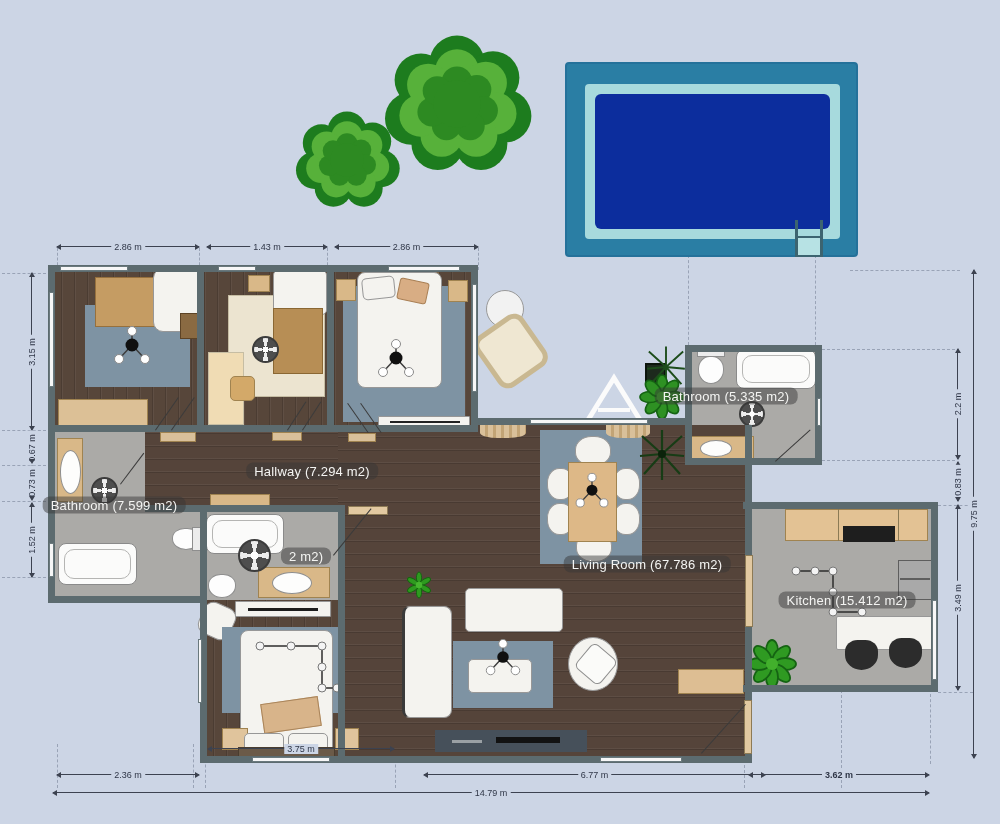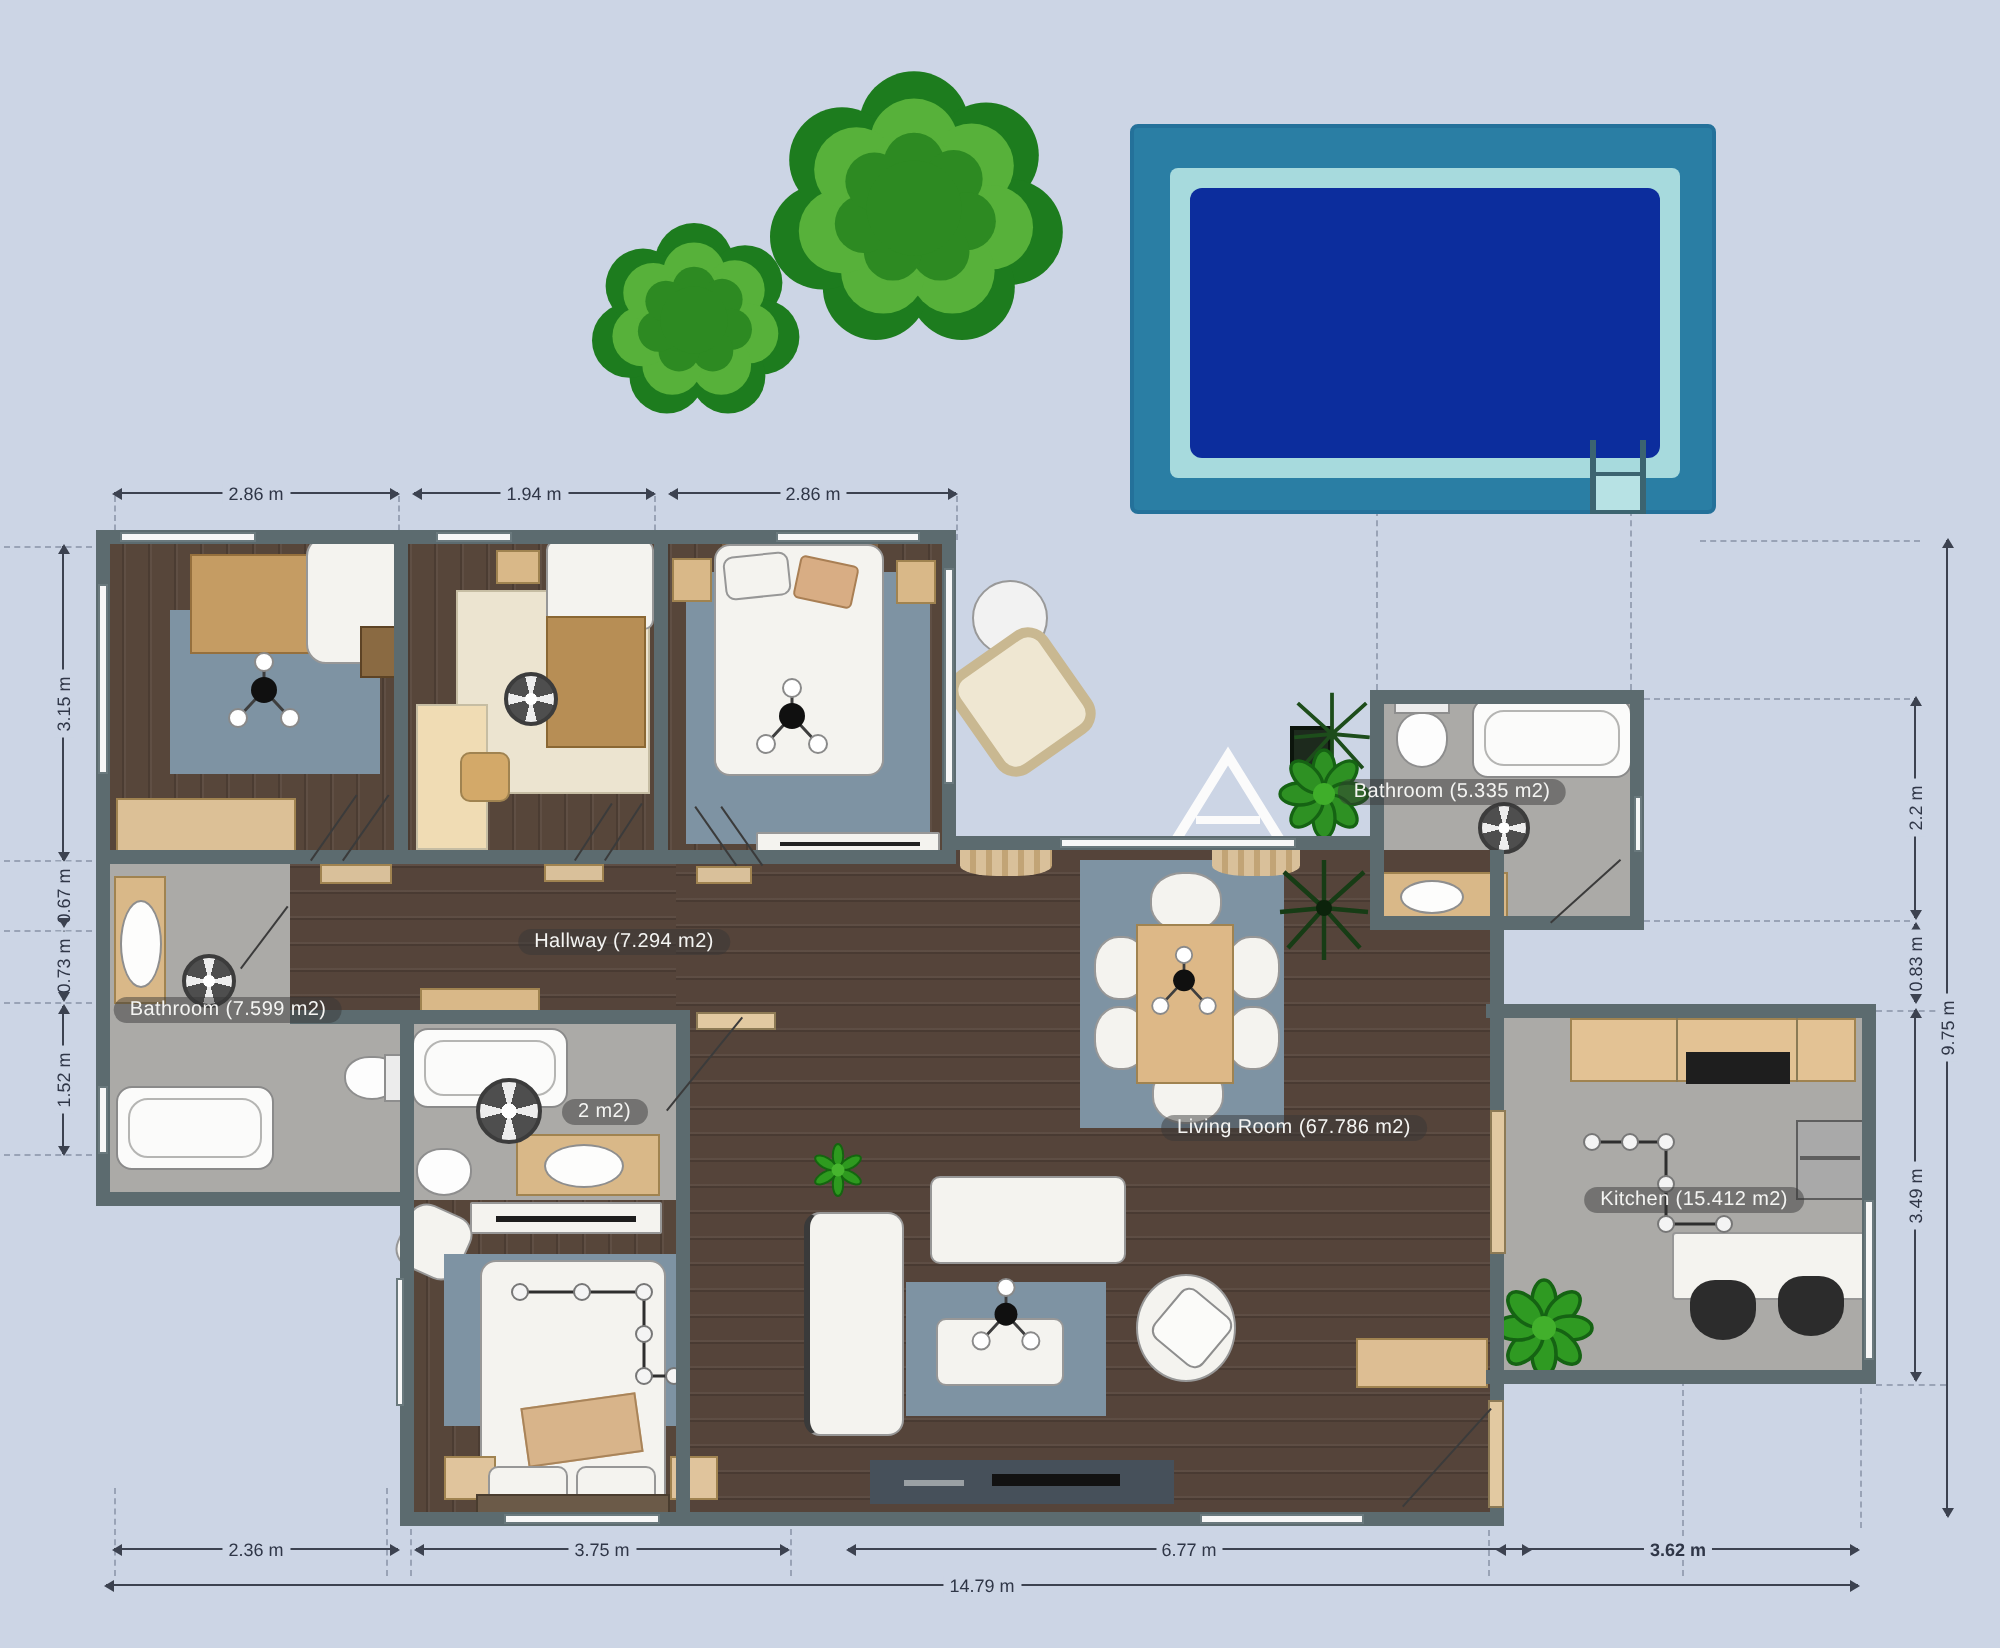--- a/index.html
+++ b/index.html
@@ -25,21 +25,21 @@
   .dark{background:#46505a;z-index:3;}
   .fan{border-radius:50%;border:2px solid #3c3c3c;z-index:4;
        background:radial-gradient(circle at 50% 50%, #fff 0 18%, transparent 19%),
        conic-gradient(from 15deg,#4e4e4e 0 60deg,#ededed 60deg 90deg,#4e4e4e 90deg 150deg,#ededed 150deg 180deg,#4e4e4e 180deg 240deg,#ededed 240deg 270deg,#4e4e4e 270deg 330deg,#ededed 330deg 360deg);}
   .toilet{background:#fdfdfd;border:1.5px solid #8e8e8e;border-radius:45% 45% 50% 50%;z-index:4;}
   .tub{background:#fbfbfa;border:1.5px solid #8a8a8a;border-radius:8px;z-index:3;}
   .tub:after{content:"";position:absolute;left:5px;top:5px;right:5px;bottom:5px;border:1px solid #b5b5b3;border-radius:10px;}
   .sink{background:#fdfdfc;border:1.5px solid #8e8e8e;border-radius:50%;z-index:4;}
   svg.icon{overflow:visible;z-index:4;}
   
-  .room-label{z-index:8;font-size:10px;color:#f4f4f2;white-space:nowrap;background:rgba(55,55,55,.48);
+  .room-label{z-index:8;font-size:13px;color:#f4f4f2;white-space:nowrap;background:rgba(55,55,55,.48);
       padding:1px 8px;border-radius:7px;transform:translate(-50%,-50%);letter-spacing:.2px;}
   .room-label.left{transform:translate(0,-50%);}
   .dim{z-index:8;}
   .dim .ln{position:absolute;background:#3c4250;}
   .dim.h .ln{left:0;top:0;width:100%;height:1px;}
   .dim.v .ln{left:0;top:0;height:100%;width:1px;}
   .dim.h:before,.dim.h:after,.dim.v:before,.dim.v:after{content:"";position:absolute;}
   .dim.h:before{left:-1px;top:-2.5px;border-top:3px solid transparent;border-bottom:3px solid transparent;border-right:5px solid #3c4250;}
   .dim.h:after{right:-1px;top:-2.5px;border-top:3px solid transparent;border-bottom:3px solid transparent;border-left:5px solid #3c4250;}
   .dim.v:before{top:-1px;left:-2.5px;border-left:3px solid transparent;border-right:3px solid transparent;border-bottom:5px solid #3c4250;}
@@ -380,21 +380,21 @@
     <div class="room-label" style="left: 726px; top: 396px;">Bathroom (5.335 m2)</div>
     <div class="room-label" style="left: 647px; top: 564px;">Living Room (67.786 m2)</div>
     <div class="room-label" style="left: 847px; top: 600px;">Kitchen (15.412 m2)</div>
     <div class="room-label left" style="left: 281px; top: 556px;">2 m2)</div>
     <div class="dim h" style="left: 57px; top: 246px; width: 142px; height: 1px;">
       <span class="ln"></span>
       <span class="dl">2.86 m</span>
     </div>
     <div class="dim h" style="left: 207px; top: 246px; width: 120px; height: 1px;">
       <span class="ln"></span>
-      <span class="dl">1.94 m</span>
+      <span class="dl">1.43 m</span>
     </div>
     <div class="dim h" style="left: 335px; top: 246px; width: 143px; height: 1px;">
       <span class="ln"></span>
       <span class="dl">2.86 m</span>
     </div>
     <div class="dim v" style="left: 31px; top: 273px; height: 157px; width: 1px;">
       <span class="ln"></span>
       <span class="dl">3.15 m</span>
     </div>
     <div class="dim v" style="left: 31px; top: 432px; height: 31px; width: 1px;">
@@ -422,21 +422,21 @@
       <span class="dl">3.49 m</span>
     </div>
     <div class="dim v" style="left: 973px; top: 270px; height: 488px; width: 1px;">
       <span class="ln"></span>
       <span class="dl">9.75 m</span>
     </div>
     <div class="dim h" style="left: 57px; top: 774px; width: 142px; height: 1px;">
       <span class="ln"></span>
       <span class="dl">2.36 m</span>
     </div>
-    <div class="dim h" style="left: 208px; top: 774px; width: 186px; height: 1px;">
+    <div class="dim h" style="left: 208px; top: 748px; width: 186px; height: 1px;">
       <span class="ln"></span>
       <span class="dl">3.75 m</span>
     </div>
     <div class="dim h" style="left: 424px; top: 774px; width: 341px; height: 1px;">
       <span class="ln"></span>
       <span class="dl">6.77 m</span>
     </div>
     <div class="dim h" style="left: 749px; top: 774px; width: 180px; height: 1px; font-weight: bold;">
       <span class="ln"></span>
       <span class="dl">3.62 m</span>

